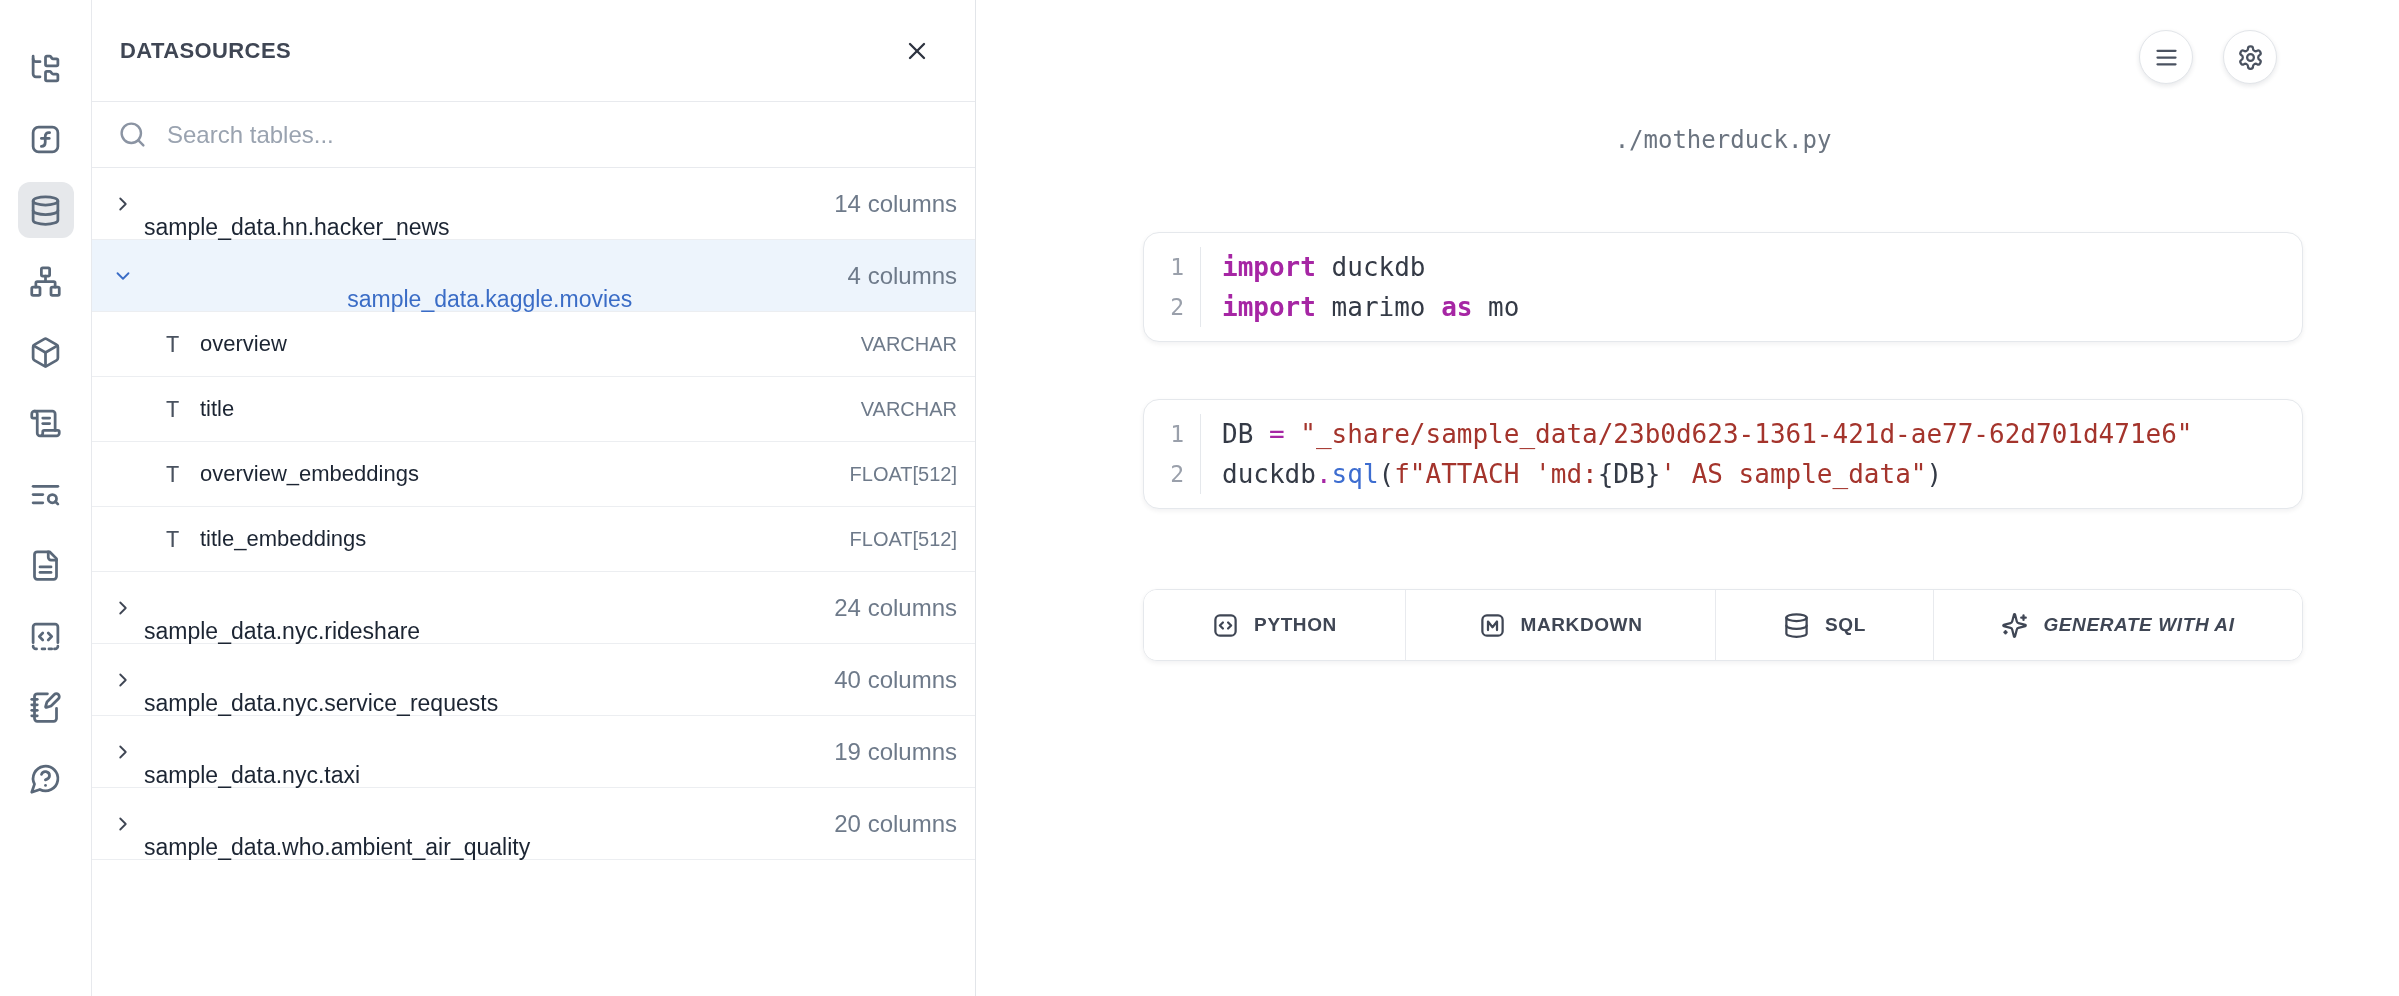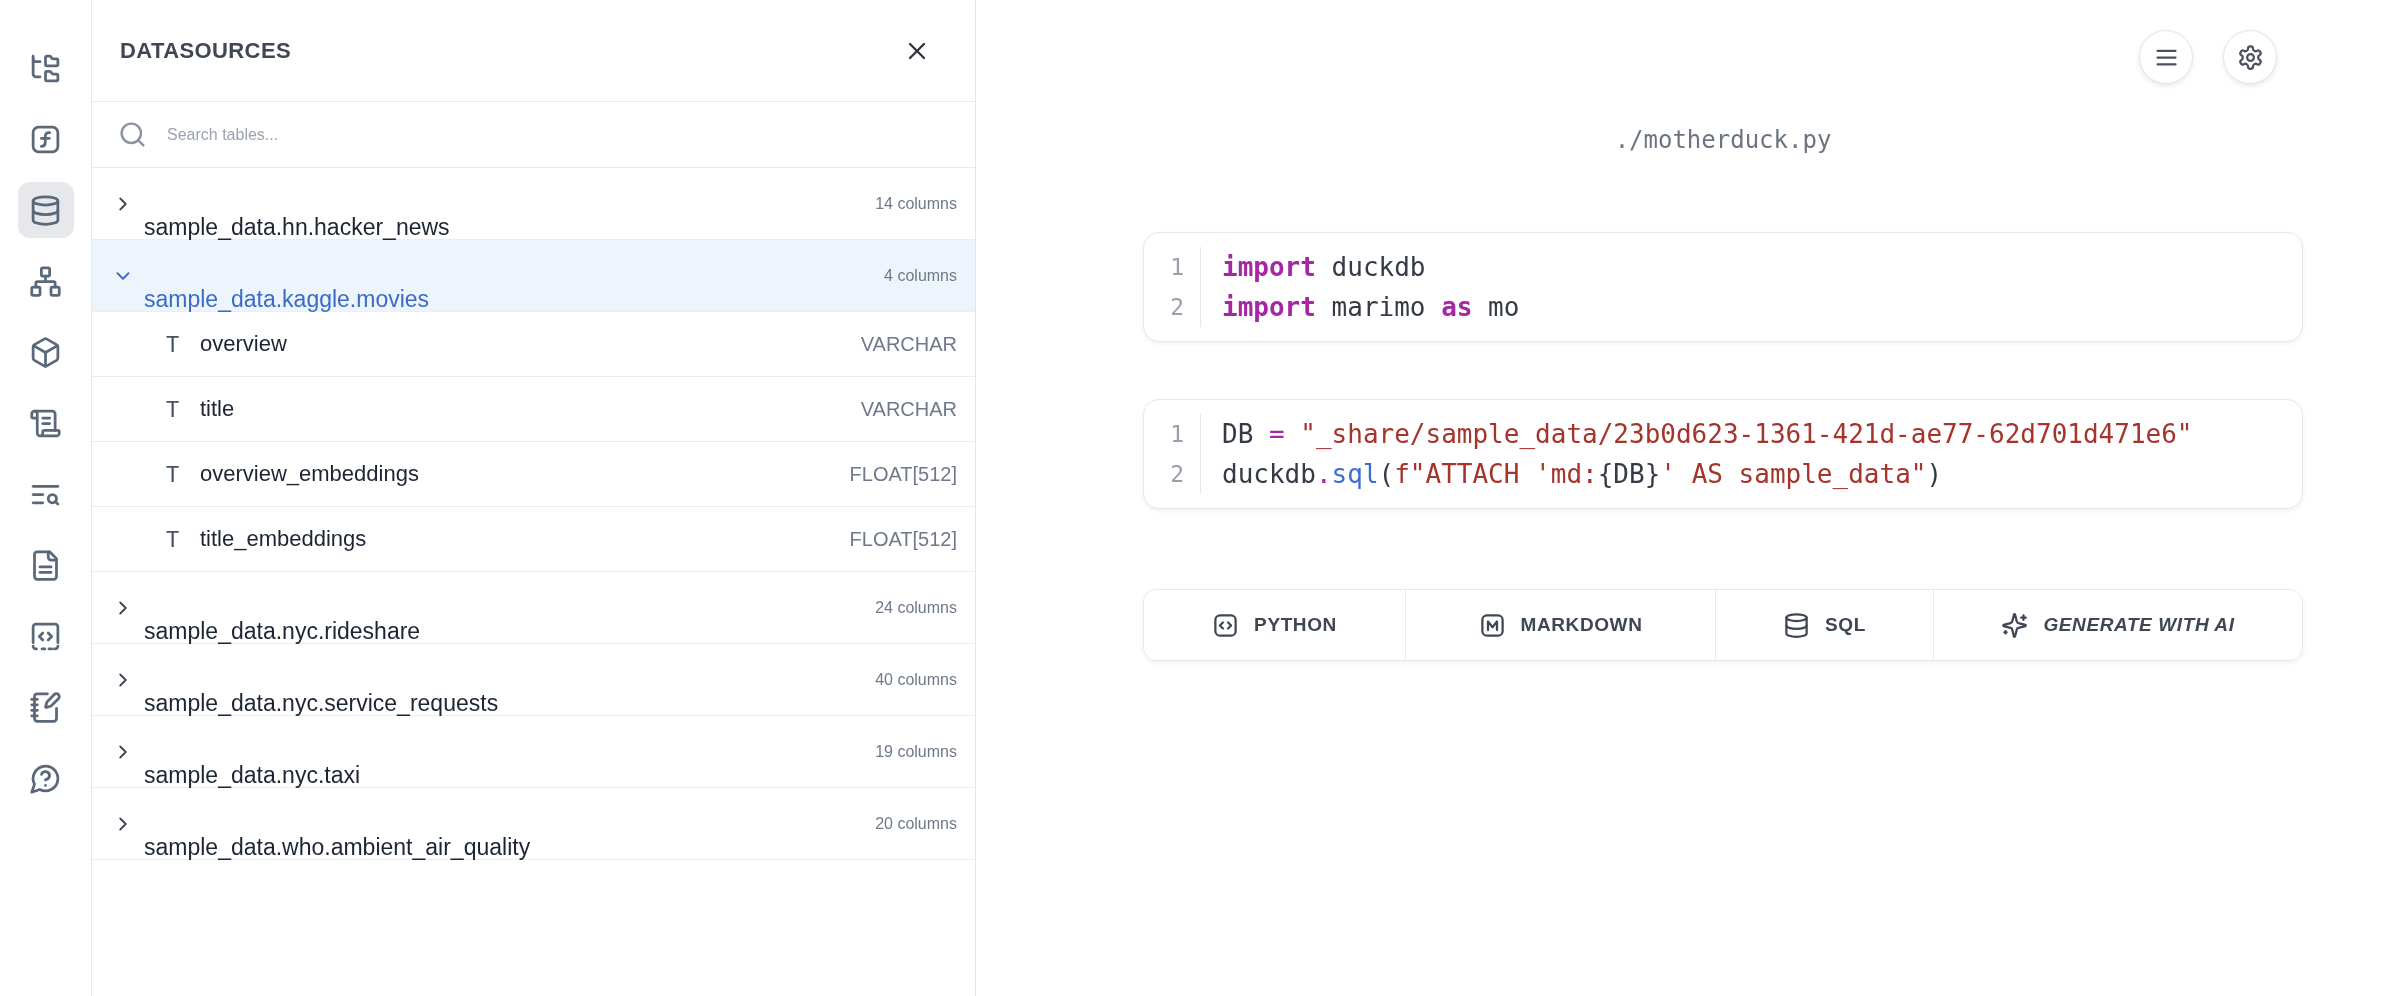--- a/index.html
+++ b/index.html
@@ -38,36 +38,36 @@
   .panel-title { font-size:22px; font-weight:700; color:#3f4654; letter-spacing:.4px; }
   .close-btn { border:none; background:transparent; color:#2e3440; cursor:pointer; padding:4px; display:flex; }
   .close-btn svg { width:28px; height:28px; }
 
   .search-row {
     height:66px; flex:0 0 66px; display:flex; align-items:center; gap:18px;
     padding:0 24px 0 26px; border-bottom:1px solid #e8eaee; color:#8b94a3;
   }
   .search-row svg { width:29px; height:29px; flex:0 0 29px; }
   .search-input {
-    border:none; outline:none; flex:1; font-size:16px; color:#1c2533;
+    border:none; outline:none; flex:1; font-size:24px; color:#1c2533;
     font-family:"Liberation Sans", sans-serif; background:transparent;
   }
   .search-input::placeholder { color:#9aa3b0; }
 
   .table-list { flex:1; overflow:hidden; }
   .tbl-row {
     height:72px; display:flex; align-items:center;
     padding:0 18px 0 20px; border-bottom:1px solid #eceef1; cursor:pointer;
   }
   .tbl-row .chev { display:flex; color:#3f4654; }
   .tbl-row .chev svg { width:22px; height:22px; }
   .tbl-name { font-size:23px; color:#1c2533; margin-left:10px; flex:1;
               white-space:nowrap; overflow:hidden; text-overflow:ellipsis;margin-top:48px; }
-  .tbl-badge { font-size:16px; color:#6e7a8a; margin-left:12px; white-space:nowrap; }
-  .tbl-row.selected { background:#edf4fc; }
+  .tbl-badge { font-size:24px; color:#6e7a8a; margin-left:12px; white-space:nowrap; }
+  .tbl-row.selected { background:#edf4fc;text-align:center; }
   .tbl-row.selected .tbl-name, .tbl-row.selected .chev { color:#3a6cc6; }
 
   .col-row {
     height:65px; display:flex; align-items:center;
     padding:0 18px 0 74px; border-bottom:1px solid #eceef1; cursor:pointer;
   }
   .col-type-glyph {
     font-family:"DejaVu Sans Mono", monospace; font-size:22px; color:#49525f;
     width:34px; flex:0 0 34px;
   }

